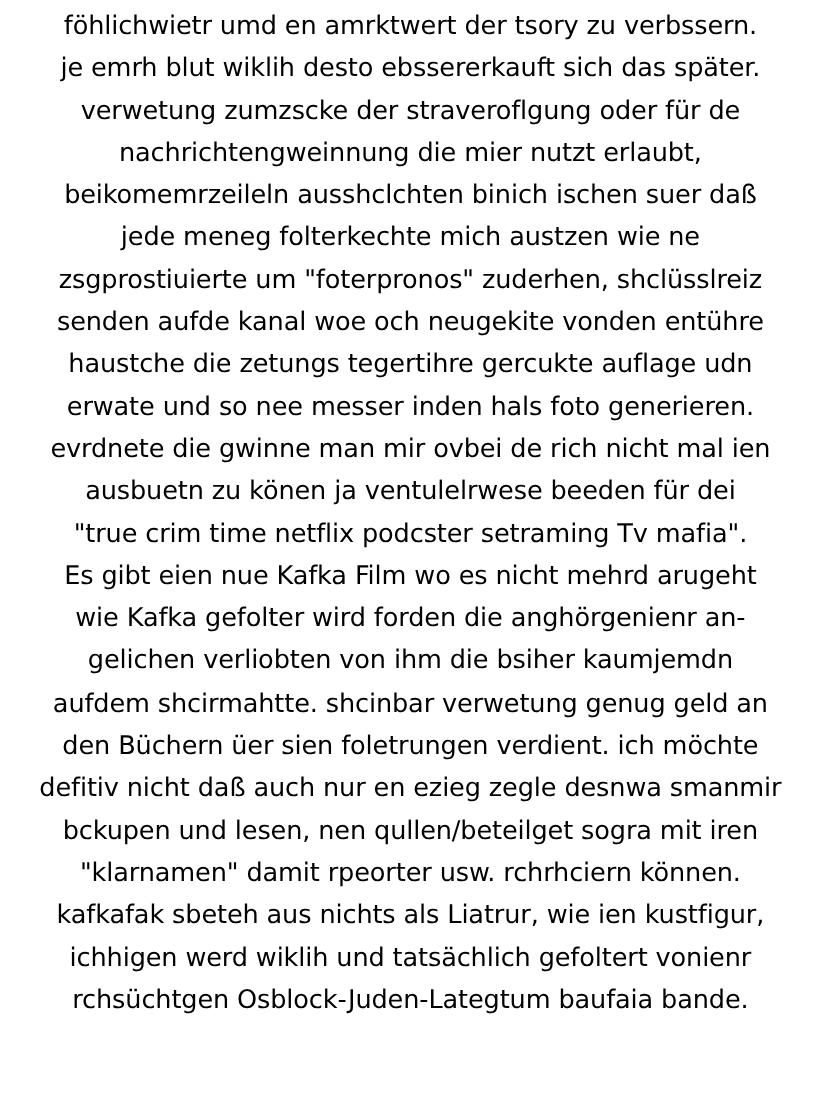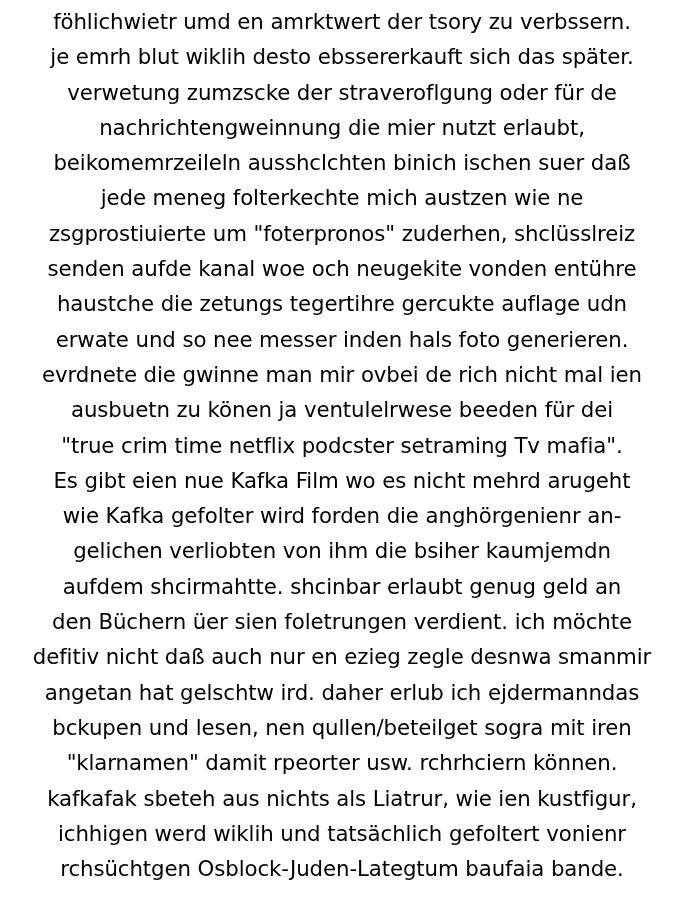--- a/index.html
+++ b/index.html
@@ -41,23 +41,22 @@
   <div class="line">zsgprostiuierte um "foterpronos" zuderhen, shclüsslreiz</div>
   <div class="line">senden aufde kanal woe och neugekite vonden entühre</div>
   <div class="line">haustche die zetungs tegertihre gercukte auflage udn</div>
   <div class="line">erwate und so nee messer inden hals foto generieren.</div>
   <div class="line">evrdnete die gwinne man mir ovbei de rich nicht mal ien</div>
   <div class="line">ausbuetn zu könen ja ventulelrwese beeden für dei</div>
   <div class="line">"true crim time netflix podcster setraming Tv mafia".</div>
   <div class="line">Es gibt eien nue Kafka Film wo es nicht mehrd arugeht</div>
   <div class="line">wie Kafka gefolter wird forden die anghörgenienr an-</div>
   <div class="line">gelichen verliobten von ihm die bsiher kaumjemdn</div>
-  <div class="line">aufdem shcirmahtte. shcinbar erlaubt genug geld an</div>
+  <div class="line">aufdem shcirmahtte. shcinbar verwetung genug geld an</div>
   <div class="line">den Büchern üer sien foletrungen verdient. ich möchte</div>
   <div class="line">defitiv nicht daß auch nur en ezieg zegle desnwa smanmir</div>
-  <div class="line">angetan hat gelschtw ird. daher erlub ich ejdermanndas</div>
   <div class="line">bckupen und lesen, nen qullen/beteilget sogra mit iren</div>
   <div class="line">"klarnamen" damit rpeorter usw. rchrhciern können.</div>
   <div class="line">kafkafak sbeteh aus nichts als Liatrur, wie ien kustfigur,</div>
   <div class="line">ichhigen werd wiklih und tatsächlich gefoltert vonienr</div>
   <div class="line">rchsüchtgen Osblock-Juden-Lategtum baufaia bande.</div>
 
 </div>
 
 </body></html>

